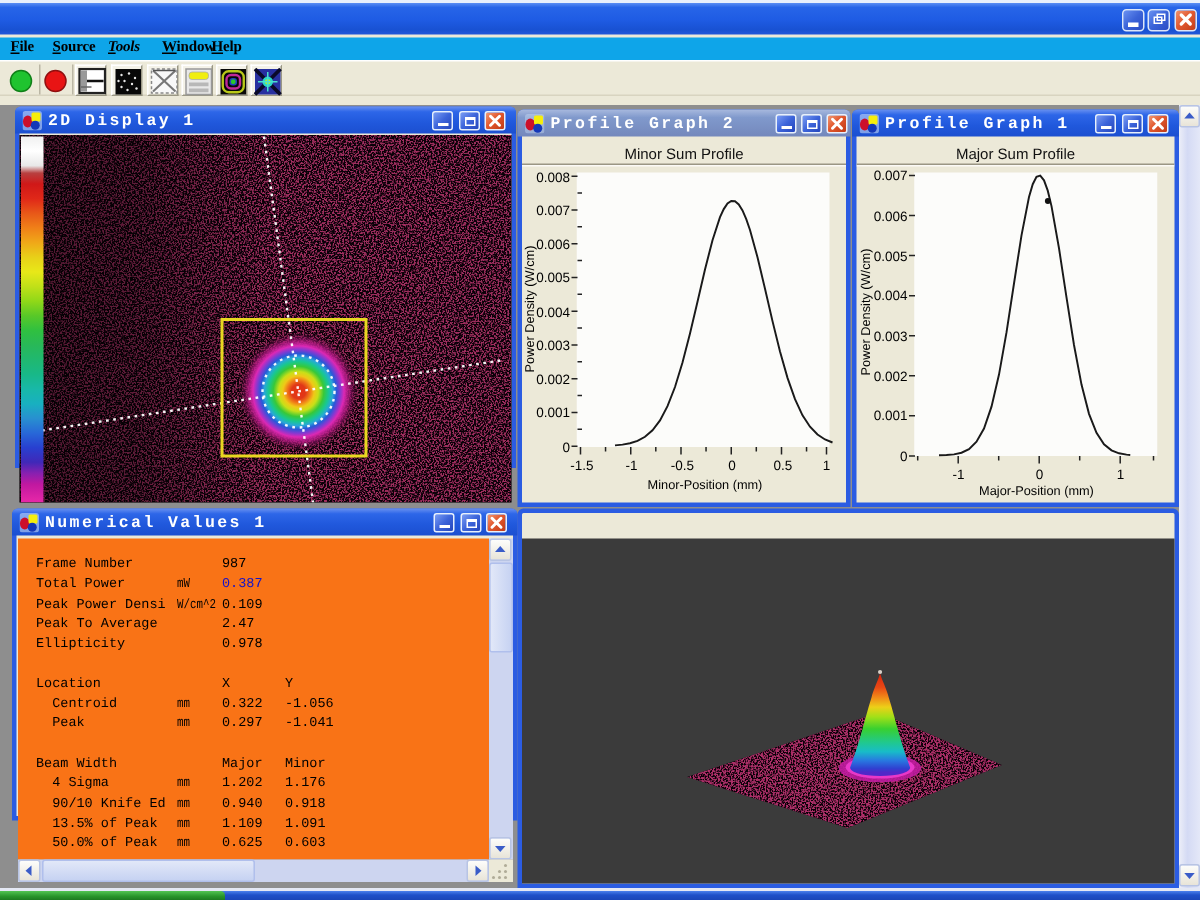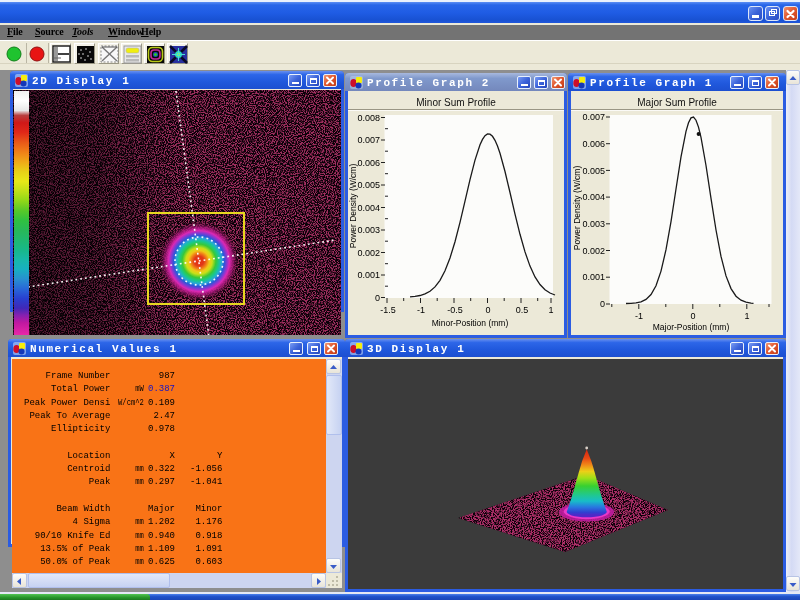--- a/index.html
+++ b/index.html
@@ -9,21 +9,21 @@
   
   #titlebar { position:absolute; left:0; top:0; width:800px; height:23px;
     background:linear-gradient(180deg,#5a8ef4 0%,#2765e8 14%,#1f5ce4 52%,#1851d2 86%,#2157da 100%);
     border-top:2px solid #e8f0fc; }
   .capbtn { position:absolute; top:4px; width:15px; height:15px; border-radius:3px;
     border:1px solid #dce6f8; color:#fff; }
   .capbtn.mini { background:linear-gradient(135deg,#6a92f2 0%,#3b63d8 50%,#2a4cc4 100%); }
   .capbtn.rest { background:linear-gradient(135deg,#6a92f2 0%,#3b63d8 50%,#2a4cc4 100%); }
   .capbtn.close { background:linear-gradient(135deg,#f0926e 0%,#e25b33 45%,#c43c18 100%); }
   #menubar { position:absolute; left:0; top:25px; width:800px; height:15px;
-    background:#737373; font:bold 10px "Liberation Serif",serif; color:#000; letter-spacing:-0.1px; }
+    background:#0ea5e9; font:bold 10px "Liberation Serif",serif; color:#000; letter-spacing:-0.1px; }
   #menubar span { position:absolute; top:1px; }
   #toolbar { position:absolute; left:0; top:40px; width:800px; height:24px;
     background:#ece9d8; border-top:1px solid #fff; border-bottom:1px solid #d8d4c0; }
   .tbtn { position:absolute; top:2px; width:21px; height:21px;
     background:#f4f2e8; border:1px solid; border-color:#fff #9a9784 #9a9784 #fff; }
   .tsep { position:absolute; top:2px; width:1px; height:20px; background:#bab6a4; }
   
   #mdi { position:absolute; left:0; top:70px; width:800px; height:522px; background:#8e8e8e; }
   
   .win { position:absolute; border:3px solid #2b5ce2; border-radius:4px 4px 0 0;
@@ -356,21 +356,21 @@
         <text x="68" y="226">-1</text>
           <text x="122" y="226">0</text>
           <text x="176" y="226">1</text>
       </g>
       <text x="120" y="237" font-size="8.5" fill="#000" text-anchor="middle">Major-Position (mm)</text>
       <path d="M55,210.5 L60,210.3 L65,209.9 L70,208.8 L75,206.4 L80,201.5 L85,192.7 L90,178.1 L95,156.7 L100,128.6 L105,96.0 L110,63.9 L115,38.3 L117.5,29.8 L120,24.9 L122.5,24.1 L125,27.2 L127.5,34.1 L130,44.4 L135,72.5 L140,105.3 L145,137.0 L150,163.4 L155,182.9 L160,195.6 L165,203.2 L170,207.2 L175,209.2 L180,210.1 L182.5,210.3" fill="none" stroke="#1a1a1a" stroke-width="1.3"></path>
       <circle cx="127.6" cy="41" r="2" fill="#111"></circle>
     </svg>
   </div>
 
-  <div class="win" id="wnv" style="left:8px;top:269px;width:337px;height:208px;text-align:right;">
+  <div class="win" id="wnv" style="left:8px;top:269px;width:337px;height:208px;">
     <div class="wtitle">
       <svg class="wicon" width="13" height="13">
           <rect x="0" y="0" width="13" height="13" rx="2" fill="#cfe0f8" opacity="0.55"></rect>
           <ellipse cx="3.5" cy="7" rx="3.2" ry="4" fill="#cc0f2a"></ellipse>
           <rect x="6" y="1" width="6" height="6" rx="1" fill="#f6ee0c"></rect>
           <circle cx="8.5" cy="9.5" r="3" fill="#1437b8"></circle>
         </svg>
       <span class="txt">Numerical Values 1</span>
       <div class="wbtn b1" style="left:281px;">
           <div class="glyph-min"></div>
@@ -471,38 +471,20 @@
             <circle cx="11" cy="8" r="1"></circle>
             <circle cx="11" cy="12" r="1"></circle>
             <circle cx="7" cy="8" r="1"></circle>
             <circle cx="7" cy="12" r="1"></circle>
             <circle cx="3" cy="12" r="1"></circle>
           </g>
         </svg></div>
   </div>
 
   <div class="win" id="w3d" style="left:345px;top:269px;width:441px;height:253px;">
-    <div class="wtitle">
-      <svg class="wicon" width="13" height="13">
-          <rect x="0" y="0" width="13" height="13" rx="2" fill="#cfe0f8" opacity="0.55"></rect>
-          <ellipse cx="3.5" cy="7" rx="3.2" ry="4" fill="#cc0f2a"></ellipse>
-          <rect x="6" y="1" width="6" height="6" rx="1" fill="#f6ee0c"></rect>
-          <circle cx="8.5" cy="9.5" r="3" fill="#1437b8"></circle>
-        </svg>
-      <span class="txt">3D Display 1</span>
-      <div class="wbtn b1" style="left:385px;">
-          <div class="glyph-min"></div>
-        </div>
-      <div class="wbtn b2" style="left:403px;">
-          <div class="glyph-max"></div>
-        </div>
-      <div class="wbtn bx" style="left:420px;"><svg width="12" height="11">
-            <path d="M3,2.5 L9,8.5 M9,2.5 L3,8.5" stroke="#fff" stroke-width="2" stroke-linecap="round"></path>
-          </svg></div>
-    </div>
     <div class="abs" style="left:0;top:17px;width:435px;height:230px;background:#3b3b3b;overflow:hidden;">
       <svg width="435" height="230" style="position:absolute;left:0;top:0;">
         <defs>
           <linearGradient id="cone" x1="0" y1="90" x2="0" y2="156" gradientUnits="userSpaceOnUse">
             <stop offset="0%" stop-color="#d82410"></stop>
             <stop offset="14%" stop-color="#e84814"></stop>
             <stop offset="24%" stop-color="#f08818"></stop>
             <stop offset="34%" stop-color="#ecd018"></stop>
             <stop offset="44%" stop-color="#a0e018"></stop>
             <stop offset="56%" stop-color="#38d030"></stop>

